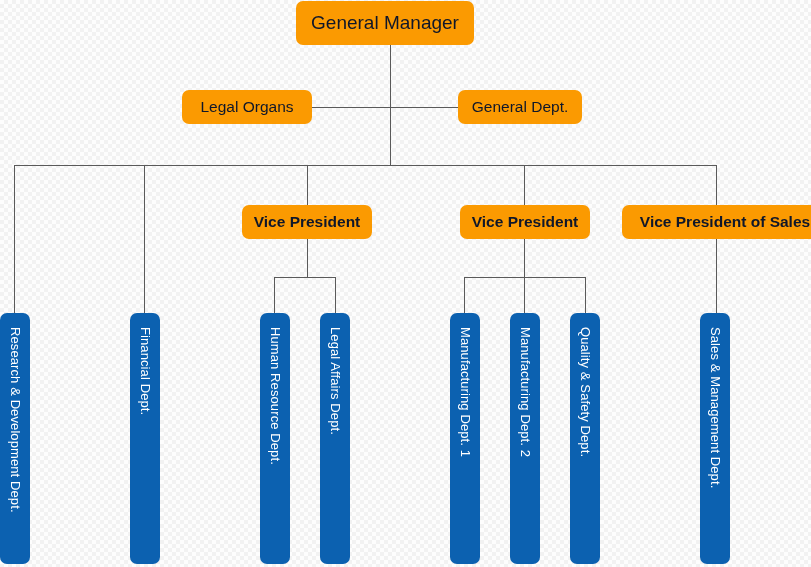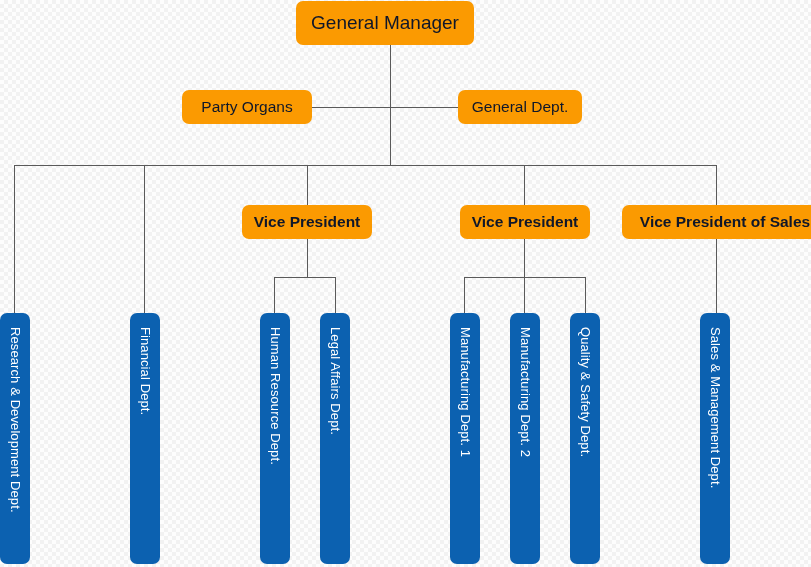--- a/index.html
+++ b/index.html
@@ -115,21 +115,21 @@
   <div class="line v" style="left:524px; top:277px; height:37px;"></div>
   <div class="line v" style="left:585px; top:277px; height:37px;"></div>
 
   <div class="line v" style="left:716px; top:238px; height:76px;"></div>
 
   <div class="node-orange node-gm" style="left:296px; top:1px; width:178px; height:44px;">
     <span>General Manager</span>
   </div>
 
   <div class="node-orange node-mid" style="left:182px; top:90px; width:130px; height:34px;">
-    <span>Party Organs</span>
+    <span>Legal Organs</span>
   </div>
 
   <div class="node-orange node-mid" style="left:458px; top:90px; width:124px; height:34px;">
     <span>General Dept.</span>
   </div>
 
   <div class="node-orange node-vp" style="left:242px; top:205px; width:130px; height:34px;">
     <span>Vice President</span>
   </div>
 

